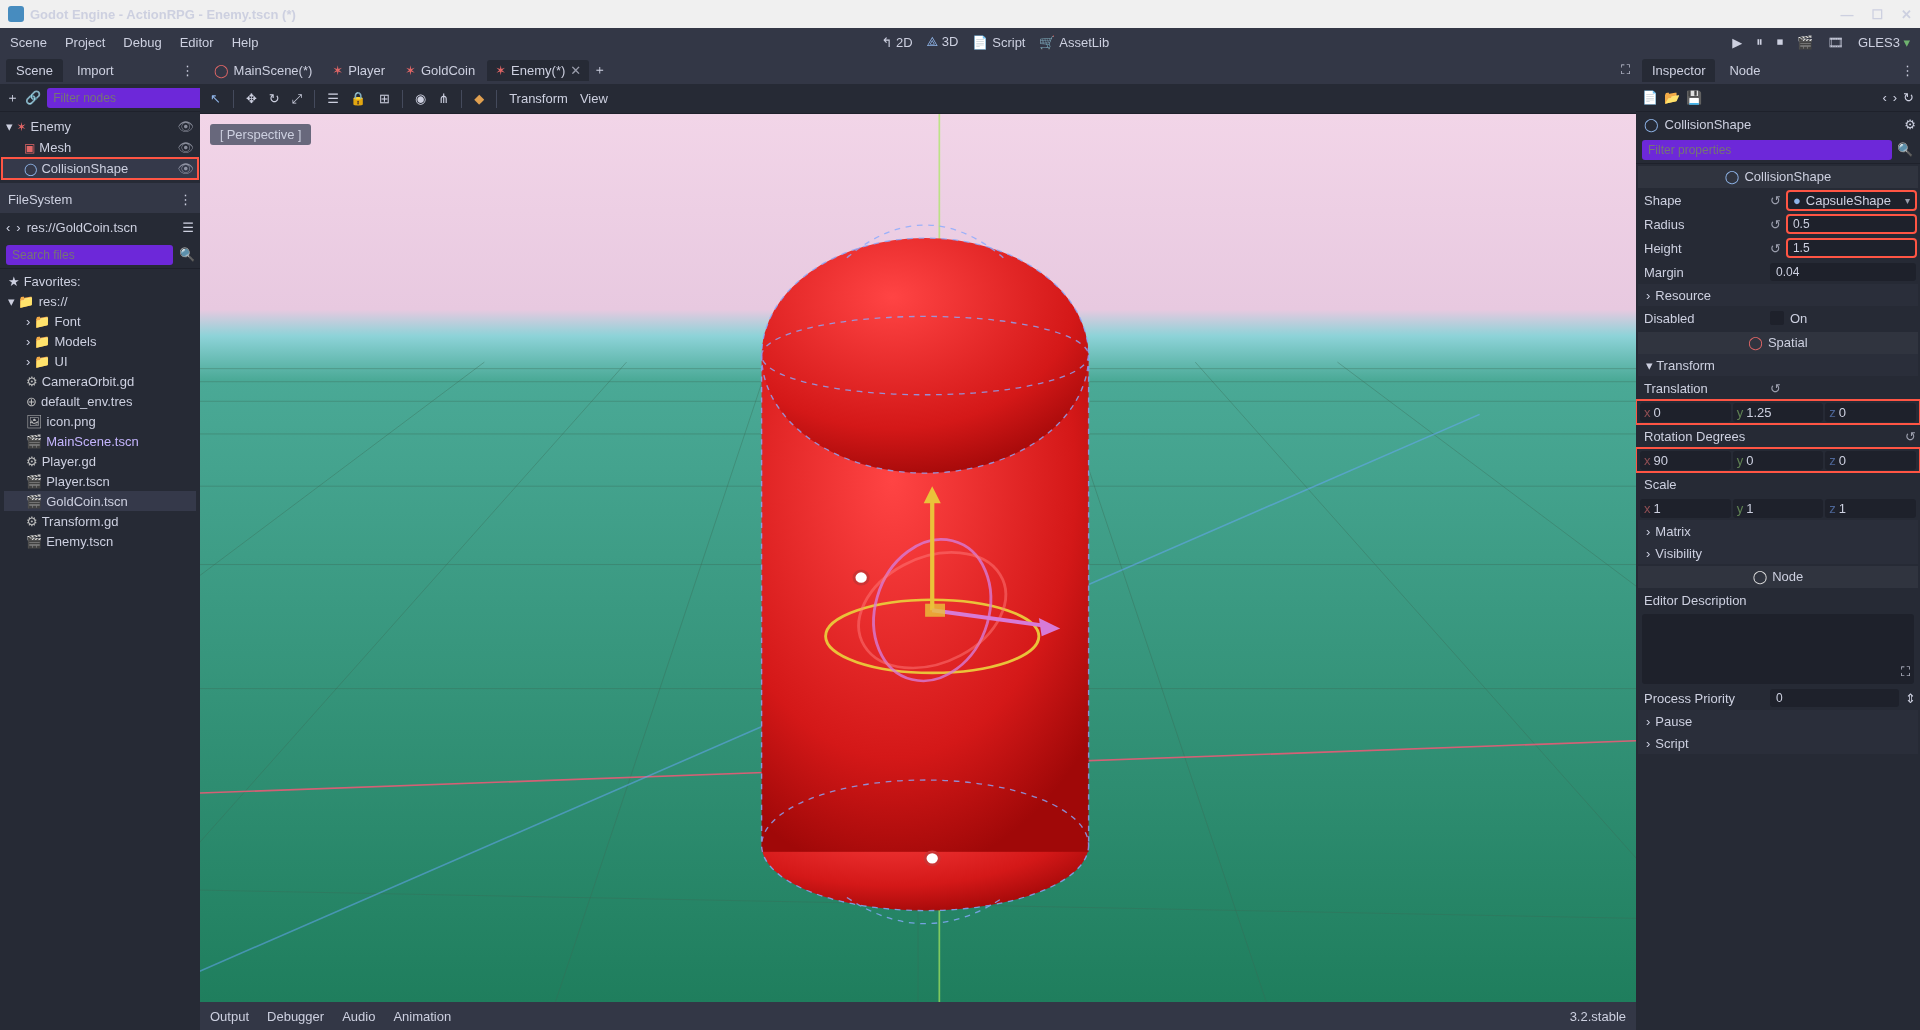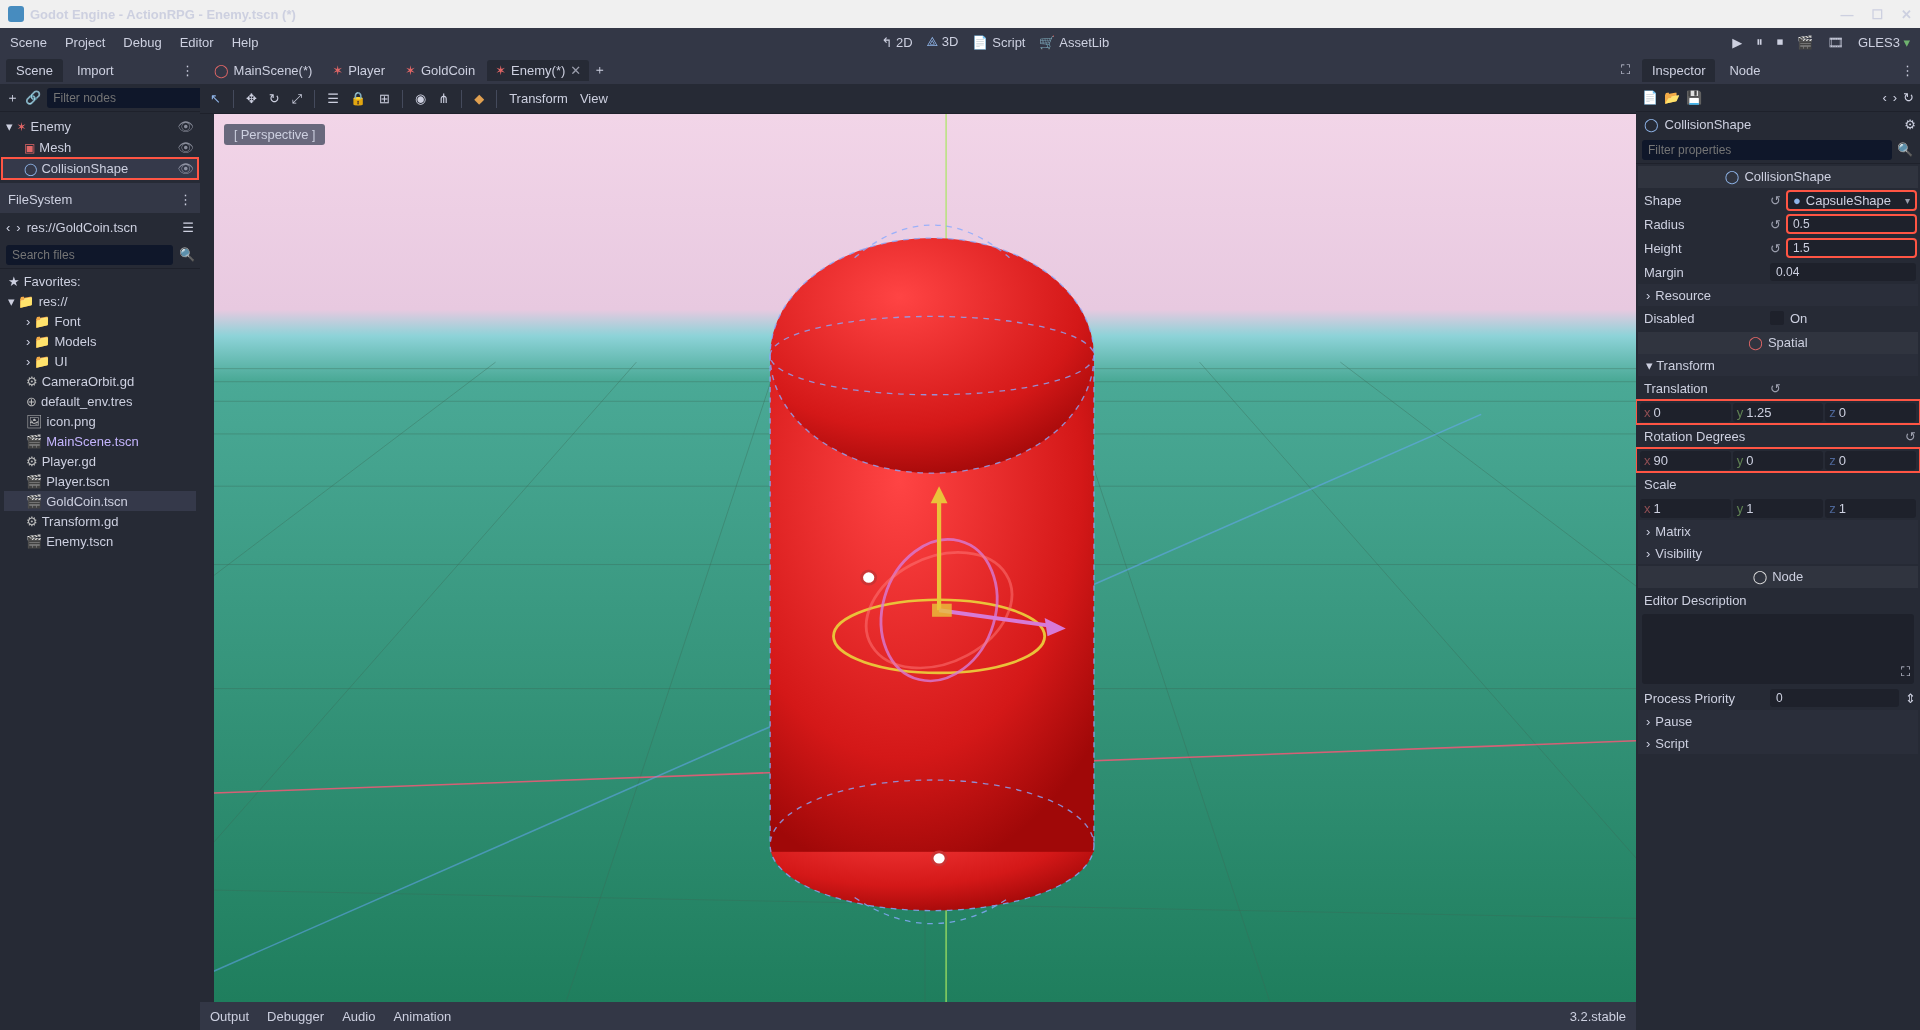--- a/index.html
+++ b/index.html
@@ -14,21 +14,21 @@
 .btn2d { color:#8fb4e8; }
 .gles { color:#6fb36f; }
 .main { flex:1; display:flex; min-height:0; }
 
 .left { width:200px; display:flex; flex-direction:column; background:#262a35; }
 .panel-tabs { height:28px; background:#333746; display:flex; align-items:center; padding:0 6px; gap:4px; }
 .panel-tabs .tab { padding:4px 10px; border-radius:3px 3px 0 0; }
 .panel-tabs .tab.active { background:#262a35; }
 .panel-tabs .dots { margin-left:auto; }
 .toolbar-row { height:28px; display:flex; align-items:center; gap:6px; padding:0 6px; border-bottom:1px solid #1e212b; }
-.filter { flex:1; background:#0f172a; border:none; padding:3px 6px; color:#cdd0e0; border-radius:3px; font-size:12px; }
+.filter { flex:1; background:#6d28d9; border:none; padding:3px 6px; color:#cdd0e0; border-radius:3px; font-size:12px; }
 .tree { padding:4px 2px; font-size:13px; }
 .tree-row { display:flex; align-items:center; height:21px; padding:0 4px; gap:4px; }
 .tree-row.sel { background:#35394a; }
 .tree-row .vis { margin-left:auto; opacity:0.6; }
 .hl-red { outline:2px solid #ff5544; outline-offset:-1px; }
 .indent1 { padding-left:22px; }
 .left .fs { flex:1; display:flex; flex-direction:column; border-top:2px solid #333746; }
 .fs-header { height:28px; background:#333746; display:flex; align-items:center; padding:0 8px; }
 .fs-nav { height:28px; display:flex; align-items:center; padding:0 6px; gap:6px; }
 .fs-path { flex:1; overflow:hidden; white-space:nowrap; }
@@ -40,21 +40,21 @@
 .link-blue { color:#c4b5fd; }
 
 .center-col { flex:1; display:flex; flex-direction:column; background:#262a35; }
 .scene-tabs { height:28px; background:#333746; display:flex; align-items:center; padding:0 6px; gap:4px; }
 .scene-tabs .stab { display:flex; align-items:center; gap:5px; padding:3px 8px; border-radius:3px 3px 0 0; }
 .scene-tabs .stab.active { background:#262a35; }
 .scene-tabs .stab .close { opacity:0.7; }
 .scene-tabs .expand { margin-left:auto; }
 .vp-toolbar { height:30px; background:#262a35; display:flex; align-items:center; gap:12px; padding:0 10px; border-bottom:1px solid #1e212b; }
 .vp-toolbar .sep { width:1px; height:18px; background:#444a5c; }
-.viewport { flex:1; position:relative; overflow:hidden; background:linear-gradient(to bottom,#f2d5e8 0%,#e8c9e0 22%,#8dd3d8 25%,#4aa996 30%,#1f7e5d 100%);margin-left:14px; }
+.viewport { flex:1; position:relative; overflow:hidden; background:linear-gradient(to bottom,#f2d5e8 0%,#e8c9e0 22%,#8dd3d8 25%,#4aa996 30%,#1f7e5d 100%); }
 .viewport svg { position:absolute; inset:0; width:100%; height:100%; }
 .persp-btn { position:absolute; top:10px; left:10px; background:rgba(80,85,105,0.85); padding:3px 10px; border-radius:3px; font-size:12px; }
 .bottom-bar { height:28px; background:#333746; display:flex; align-items:center; padding:0 10px; gap:18px; font-size:12px; }
 .bottom-bar .ver { margin-left:auto; }
 
 .right-col { width:284px; background:#262a35; display:flex; flex-direction:column; }
 .insp-body { flex:1; overflow:auto; }
 .prop-row { display:flex; align-items:center; height:24px; padding:0 4px 0 8px; gap:6px; }
 .prop-row .lbl { flex:0 0 120px; }
 .prop-row .reset { opacity:0.7; }

